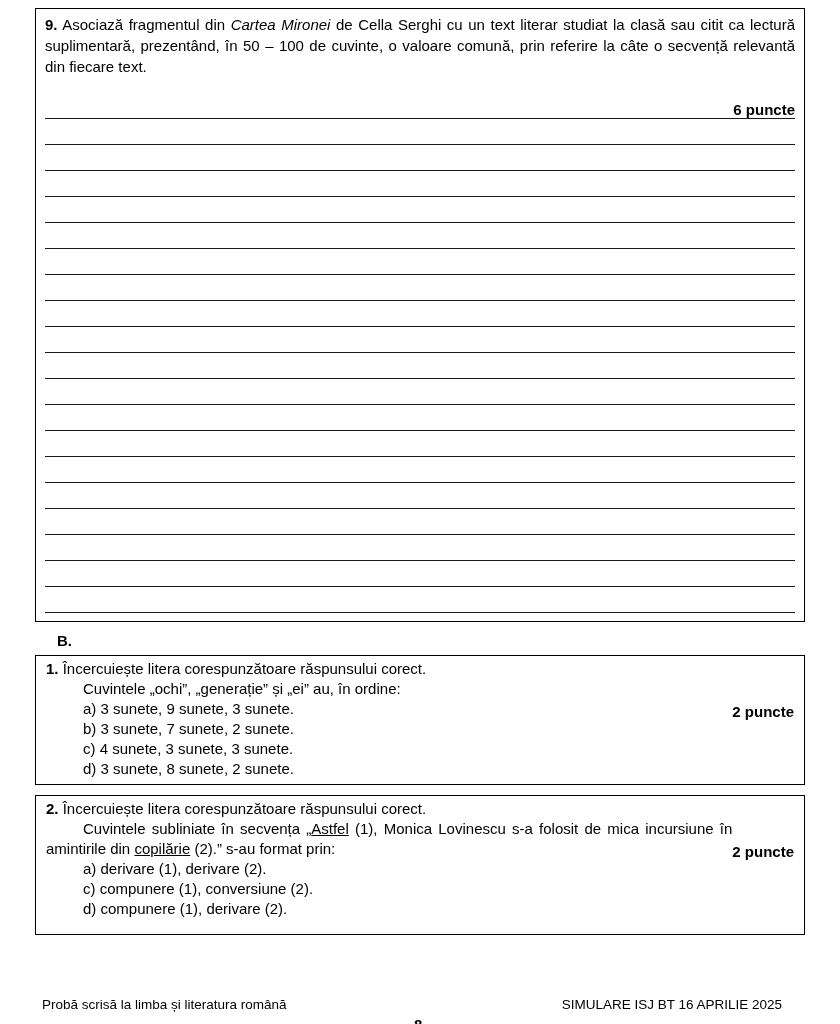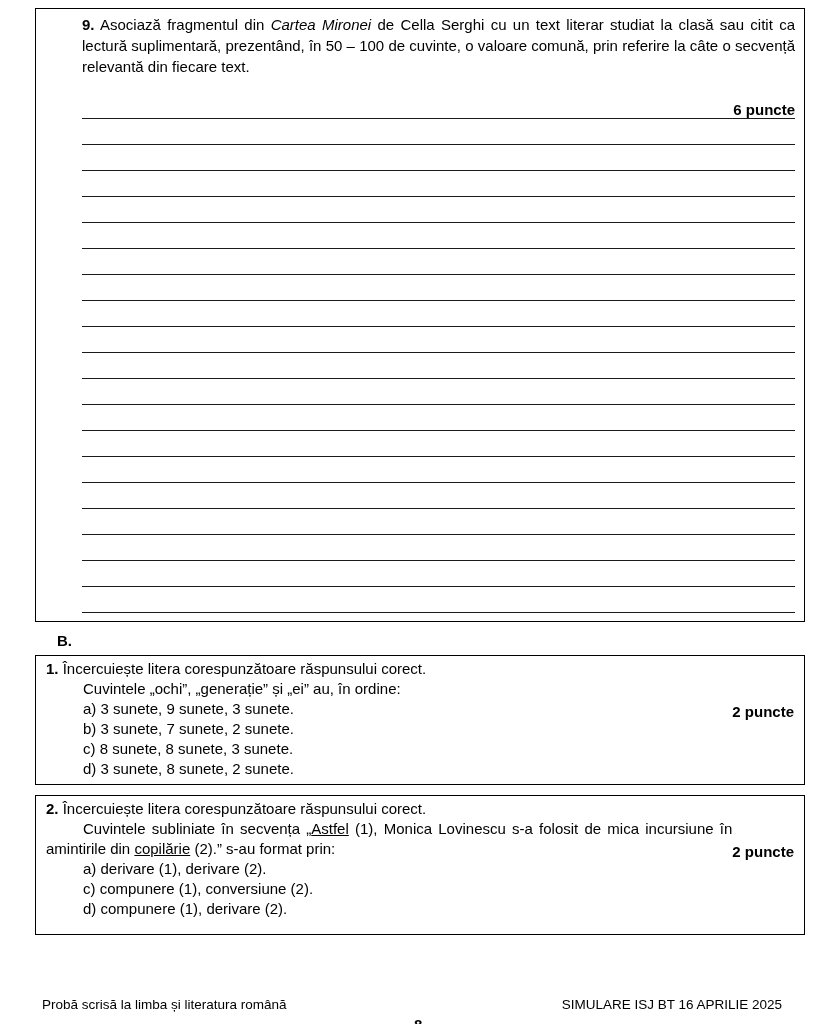--- a/index.html
+++ b/index.html
@@ -8,21 +8,20 @@
     width:840px; height:1024px;
     position:relative; overflow:hidden;
     font-family:"Liberation Sans", sans-serif;
     color:#000;
     font-size:15px;
   }
   .qbox {
     position:absolute; left:35px; width:770px;
     border:1.5px solid #000;
     background:#fff;
-    padding-left:37px;
   }
   #q9-box { top:8px; height:614px; }
   .qtext {
     padding:5px 9px 0 9px;
     line-height:21px;
     text-align:justify;
   }
   .qtext b, .pts { font-weight:bold; }
   .pts { float:right; font-weight:bold;margin-top:43px; }
   .book-title { font-style:italic; }
@@ -80,21 +79,21 @@
 </div>
 
 <div id="section-b">B.</div>
 
 <div class="qbox" id="q1-box">
   <p class="mcq-header"><span class="pts">2 puncte</span><b>1.</b><span> Încercuiește litera corespunzătoare răspunsului corect.</span></p>
   <p class="mcq-stem">Cuvintele „ochi”, „generație” și „ei” au, în ordine:</p>
   <div class="mcq-options">
     <p>a) 3 sunete, 9 sunete, 3 sunete.</p>
     <p>b) 3 sunete, 7 sunete, 2 sunete.</p>
-    <p>c) 8 sunete, 8 sunete, 3 sunete.</p>
+    <p>c) 4 sunete, 3 sunete, 3 sunete.</p>
     <p>d) 3 sunete, 8 sunete, 2 sunete.</p>
   </div>
 </div>
 
 <div class="qbox" id="q2-box">
   <p class="mcq-header"><span class="pts">2 puncte</span><b>2.</b><span> Încercuiește litera corespunzătoare răspunsului corect.</span></p>
   <p class="mcq-stem-wrap"><span>Cuvintele subliniate în secvența „</span><span class="u">Astfel</span><span> (1), Monica Lovinescu s-a folosit de mica incursiune în amintirile din </span><span class="u">copilărie</span><span> (2).” s-au format prin:</span></p>
   <div class="mcq-options">
     <p>a) derivare (1), derivare (2).</p>
     <p>c) compunere (1), conversiune (2).</p>

